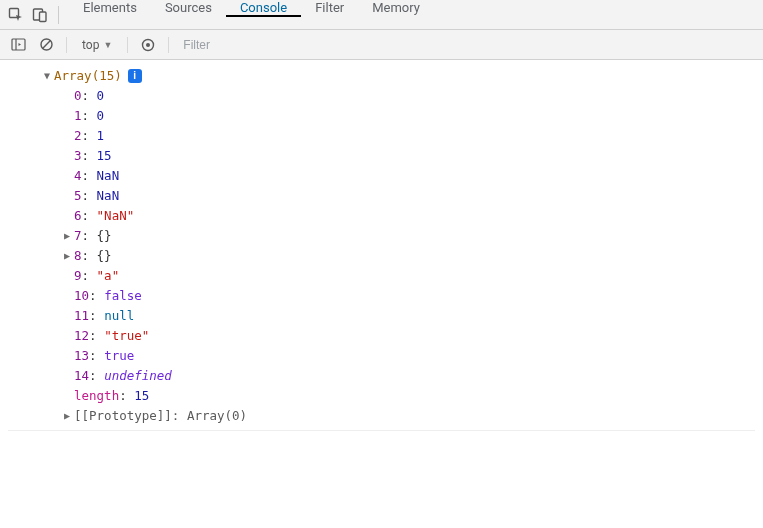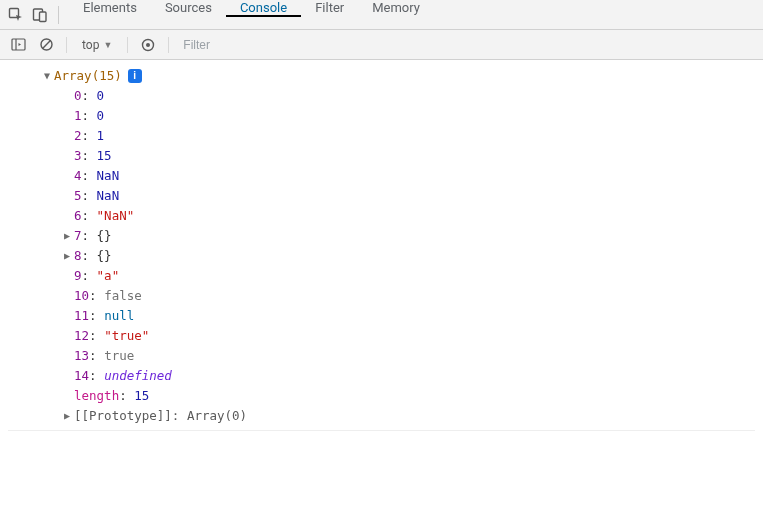--- a/index.html
+++ b/index.html
@@ -131,21 +131,21 @@
       font-size: 10px;
       font-weight: bold;
       margin-left: 6px;
       font-family: -apple-system, sans-serif;
     }
     .k-index { color: #881391; }
     .v-num   { color: #1a1aa6; }
     .v-nan   { color: #1a1aa6; }
     .v-str   { color: #c41a16; }
     .v-obj   { color: #333; }
-    .v-bool  { color: #737373; }
+    .v-bool  { color: #6d28d9; }
     .v-null  { color: #0369a1; }
     .v-undef { color: #6d28d9; font-style: italic; }
     .k-length{ color: #c41a8a; }
     .proto-k { color: #5a5a5a; }
     .proto-v { color: #5a5a5a; }
     .header-text { color: #a16207; }
     .light-sep {
       width: 1px;
       height: 16px;
       background: #d8d8d8;

